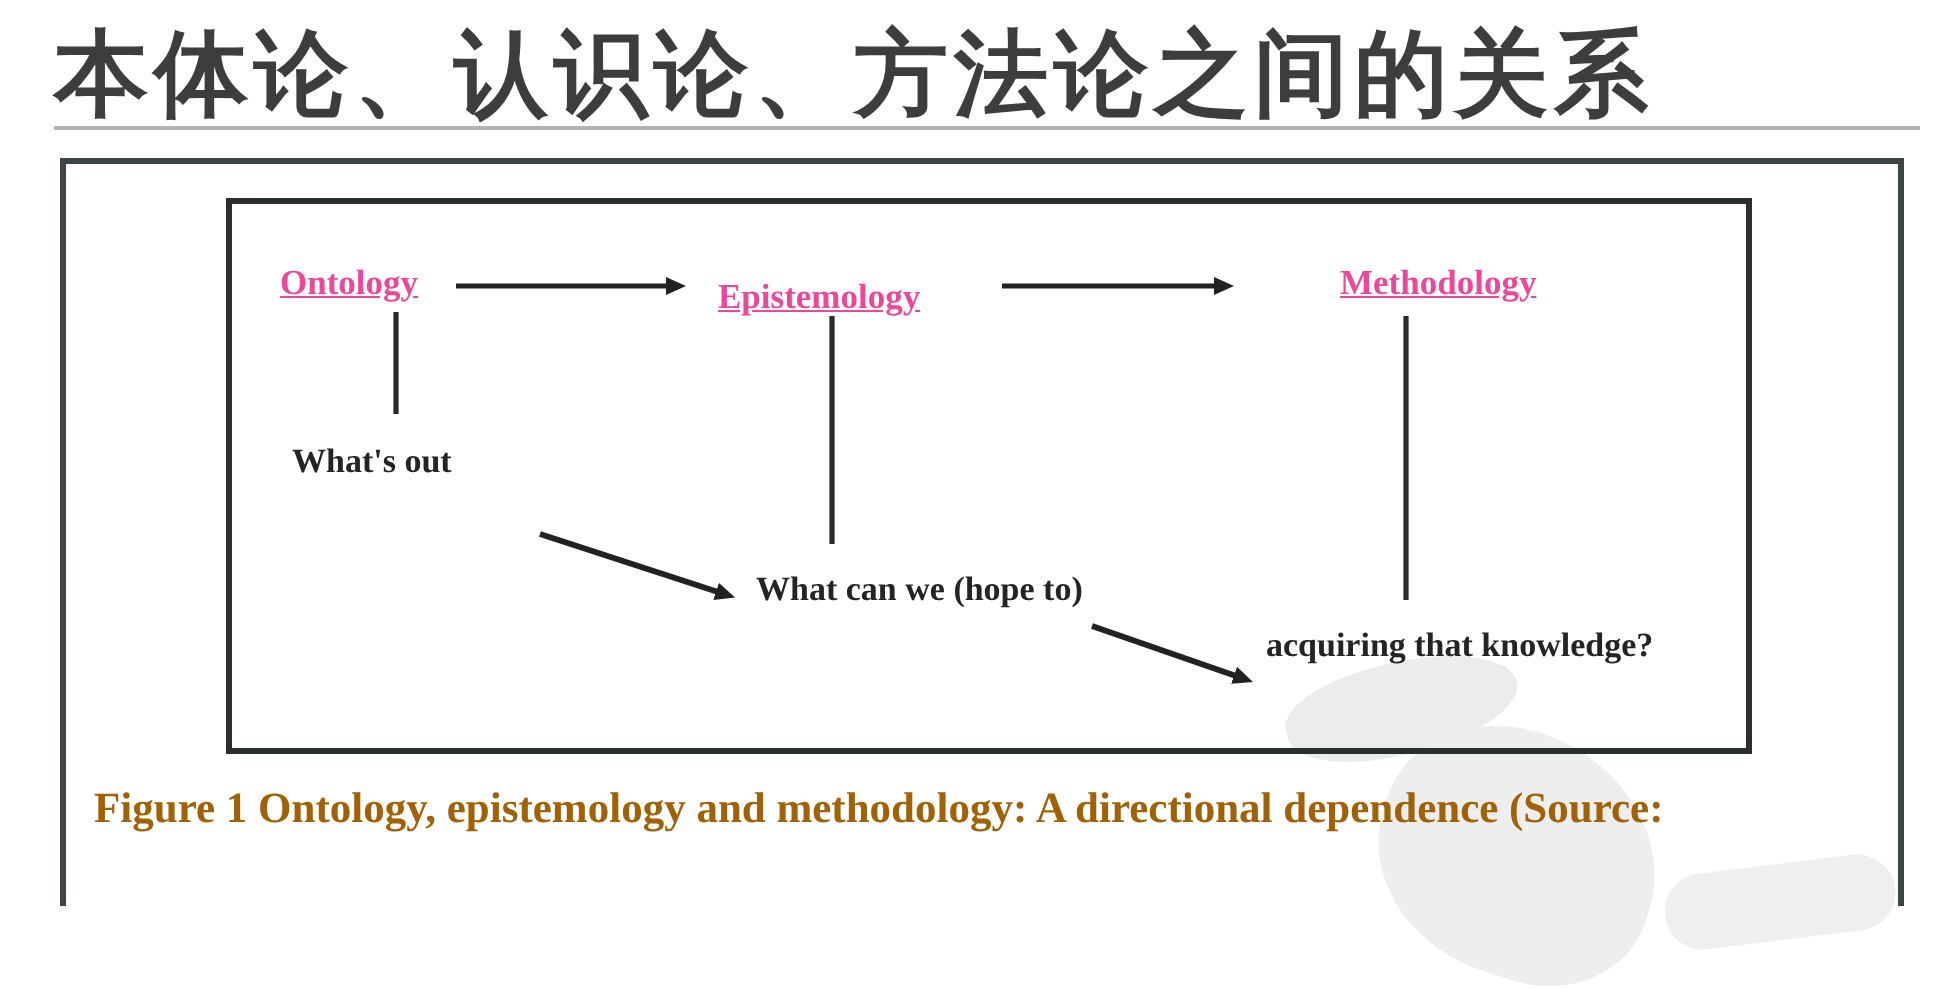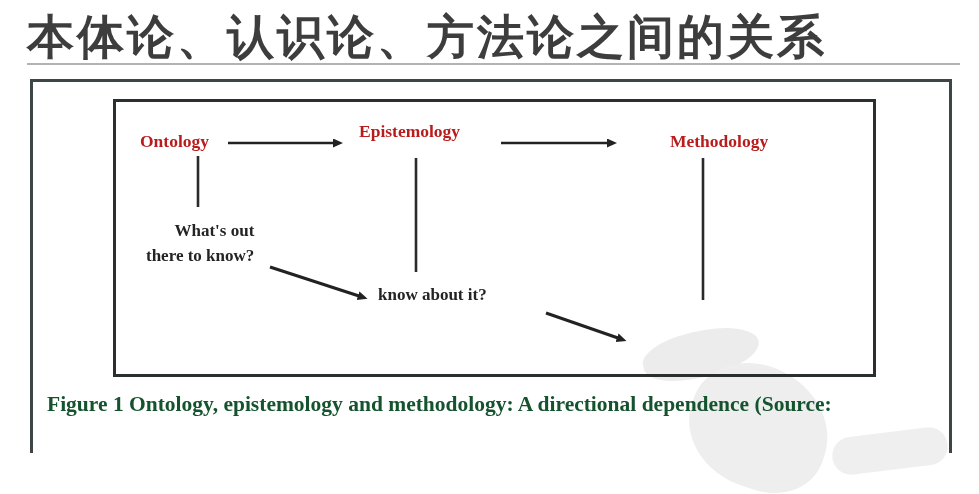--- a/index.html
+++ b/index.html
@@ -60,53 +60,54 @@
     border: 3px solid #2c2f30;
     box-sizing: border-box;
     background: transparent;
   }
 
   
   .node-label {
     font-family: "Liberation Serif", serif;
     font-weight: bold;
     font-size: 17.5px;
-    color: #b91c1c;
+    color: #ec4899;
     white-space: nowrap;
+    text-decoration: underline;
   }
   .node-ontology     { left: 140px; top: 131px; }
-  .node-epistemology { left: 359px; top: 121px; }
+  .node-epistemology { left: 359px; top: 138px; }
   .node-methodology  { left: 670px; top: 131px; }
 
   .question {
     font-family: "Liberation Serif", serif;
     font-weight: bold;
     font-size: 17px;
     color: #242424;
     white-space: nowrap;
   }
-  .q1 { left: 146px; top: 218px; line-height: 25px; text-align: right; }
+  .q1 { left: 146px; top: 218px; line-height: 25px; }
   .q2 { left: 378px; top: 282px; line-height: 25px; }
   .q3 { left: 633px; top: 313px; line-height: 20px; }
 
   
   .arrow-layer {
     left: 0; top: 0;
     width: 979px; height: 494px;
     pointer-events: none;
   }
 
   
   .figure-caption {
     left: 47px;
     top: 389px;
     font-family: "Liberation Serif", serif;
     font-weight: bold;
     font-size: 21.5px;
-    color: #14532d;
+    color: #a16207;
     line-height: 31px;
     white-space: nowrap;
   }
 </style>
 </head>
 <body>
 
 <div class="abs page-title">本体论、认识论、方法论之间的关系</div>
 <div class="abs title-underline"></div>
 
@@ -136,23 +137,23 @@
   <line x1="270" y1="267" x2="359" y2="296" stroke="#222222" stroke-width="3" marker-end="url(#ah)"></line>
   <line x1="546" y1="313" x2="618" y2="338" stroke="#222222" stroke-width="3" marker-end="url(#ah)"></line>
 </svg>
 
 <div class="abs node-label node-ontology">Ontology</div>
 <div class="abs node-label node-epistemology">Epistemology</div>
 <div class="abs node-label node-methodology">Methodology</div>
 
 <div class="abs question q1">
   <div>What's out</div>
-  <div>there to know?</div>
 </div>
 <div class="abs question q2">
-  <div>know about it?</div>
+  <div>What can we (hope to)</div>
 </div>
 <div class="abs question q3">
+  <div>acquiring that knowledge?</div>
 </div>
 
 <div class="abs figure-caption">
   <div>Figure 1 Ontology, epistemology and methodology: A directional dependence (Source:</div>
 </div>
 
 </body></html>

